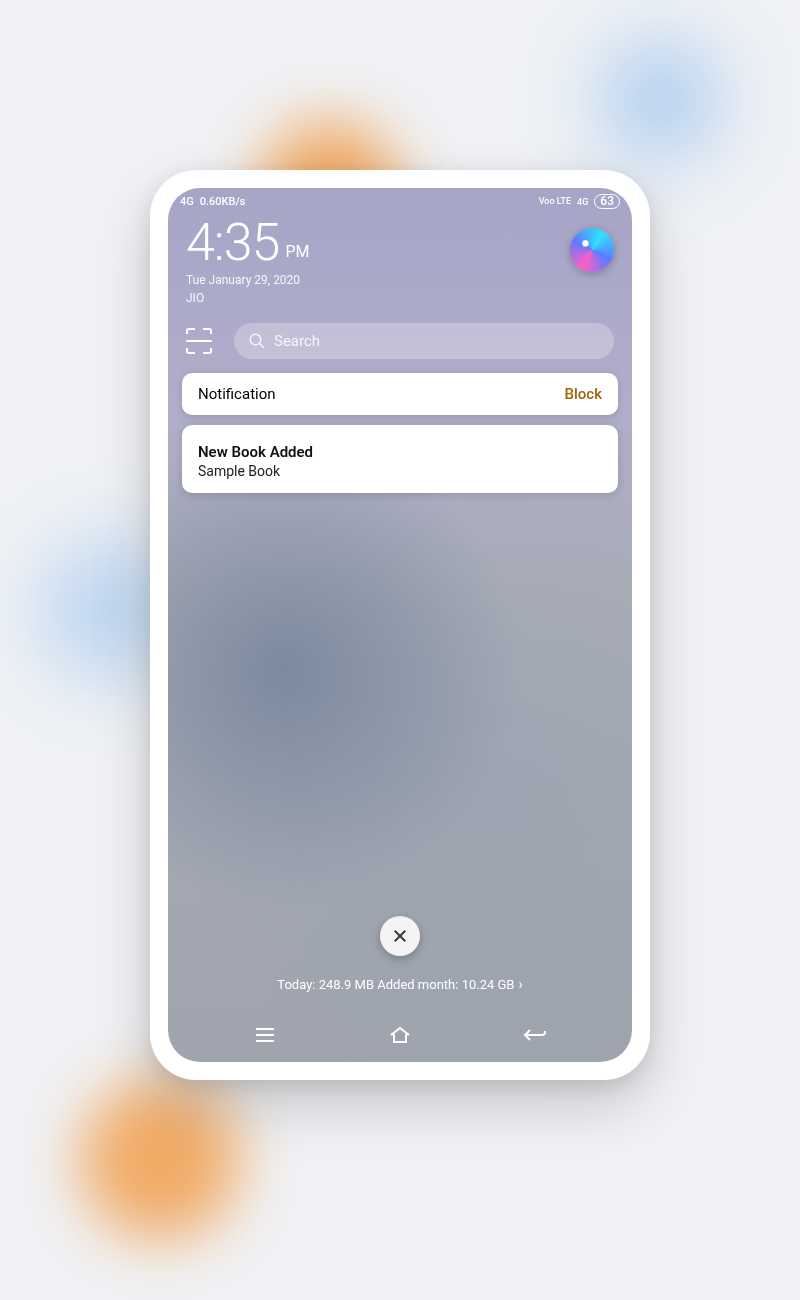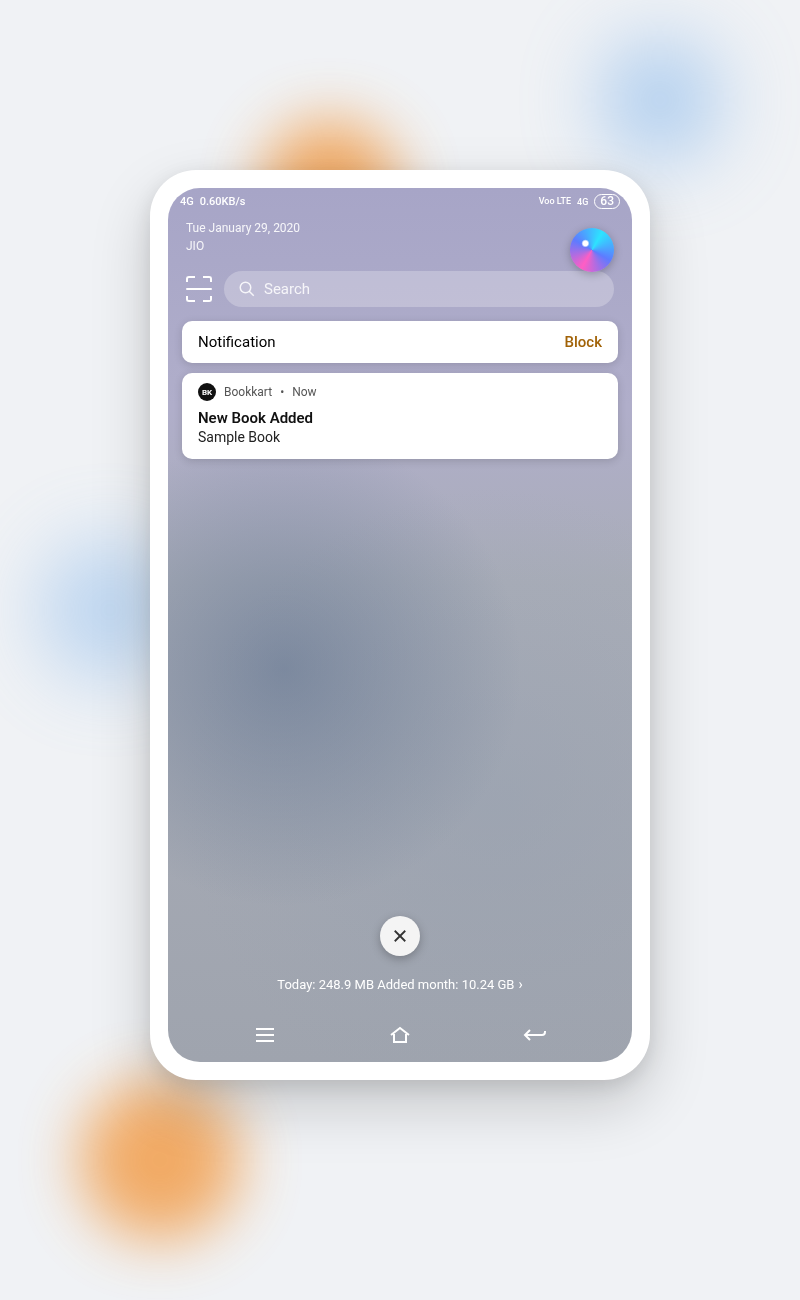--- a/index.html
+++ b/index.html
@@ -62,21 +62,21 @@
   .ls-carrier { font-size:12px; margin-top:4px; opacity:.9;}
 
   .ls-icon-orb {
     position:absolute; top:40px; right:18px; width:44px; height:44px; border-radius:50%;
     background:
      radial-gradient(circle at 35% 35%, #fff 6%, transparent 10%),
      conic-gradient(from 210deg, #ff5ec4, #5e7bff, #2de3ff, #5e7bff, #ff5ec4);
     box-shadow: 0 2px 8px rgba(0,0,0,.25);
   }
 
-  .search-row { display:flex; gap:12px; align-items:center; padding: 14px 18px 0; }
+  .search-row { display:flex; gap:22px; align-items:center; padding: 14px 18px 0; }
   .scan-icon { width:26px; height:26px; display:flex; flex-direction:column; justify-content:space-between; }
   .scan-icon .line { height:2px; background:#fff; border-radius:1px; }
   .scan-icon .brk { display:flex; justify-content:space-between; }
   .scan-icon .brk span{ width:9px; height:6px; border:2px solid #fff; }
   .scan-icon .brk.top span{ border-bottom:none; }
   .scan-icon .brk.top span:first-child{ border-right:none; border-top-left-radius:3px;}
   .scan-icon .brk.top span:last-child{ border-left:none; border-top-right-radius:3px;}
   .scan-icon .brk.bot span{ border-top:none; }
   .scan-icon .brk.bot span:first-child{ border-right:none; border-bottom-left-radius:3px;}
   .scan-icon .brk.bot span:last-child{ border-left:none; border-bottom-right-radius:3px;}
@@ -142,20 +142,24 @@
         <span>0.60KB/s</span>
       </div>
       <div class="status-right">
         <span style="font-size:9px;line-height:1;">Voo LTE</span>
         <span style="font-size:9px;">4G</span>
         <span class="battery-pill">63</span>
       </div>
     </div>
 
     <div class="ls-header">
+      <div class="ls-time-row">
+        <div class="ls-time">4:35</div>
+        <div class="ls-ampm">PM</div>
+      </div>
       <div class="ls-date">Tue January 29, 2020</div>
       <div class="ls-carrier">JIO</div>
     </div>
 
     <div class="ls-icon-orb"></div>
 
     <div class="search-row">
       <div class="scan-icon">
         <div class="brk top">
             <span></span>
@@ -177,26 +181,20 @@
     </div>
 
     <div class="card">
       <div class="card-hdr">
         <span>Notification</span>
         <span class="block">Block</span>
       </div>
     </div>
 
     <div class="card notif-card">
-      <div class="notif-meta">
-        <div class="notif-app-icon">BK</div>
-        <span>Bookkart</span>
-        <span>•</span>
-        <span>Now</span>
-      </div>
       <div class="notif-title">New Book Added</div>
       <div class="notif-body">Sample Book</div>
     </div>
 
     <div class="close-fab">
       <svg viewBox="0 0 24 24">
           <line x1="5" y1="5" x2="19" y2="19"></line>
           <line x1="19" y1="5" x2="5" y2="19"></line>
         </svg>
     </div>

